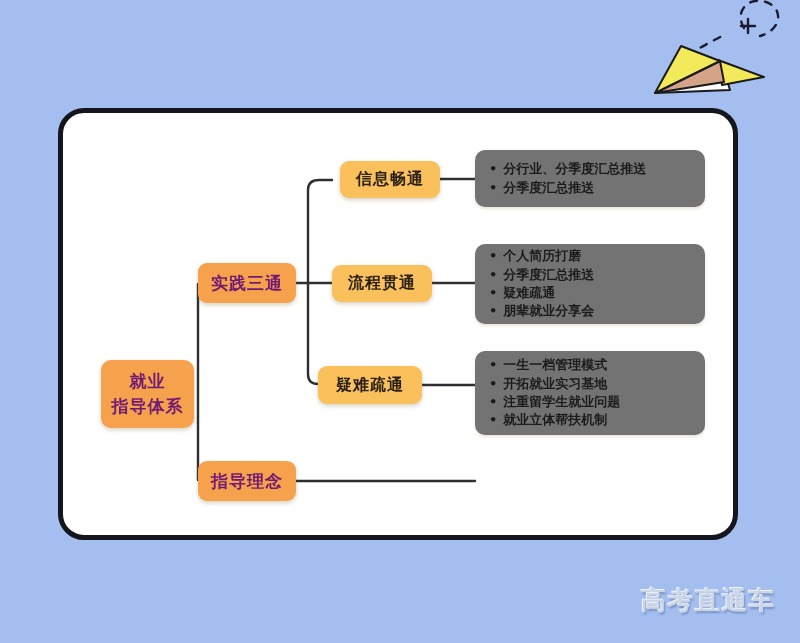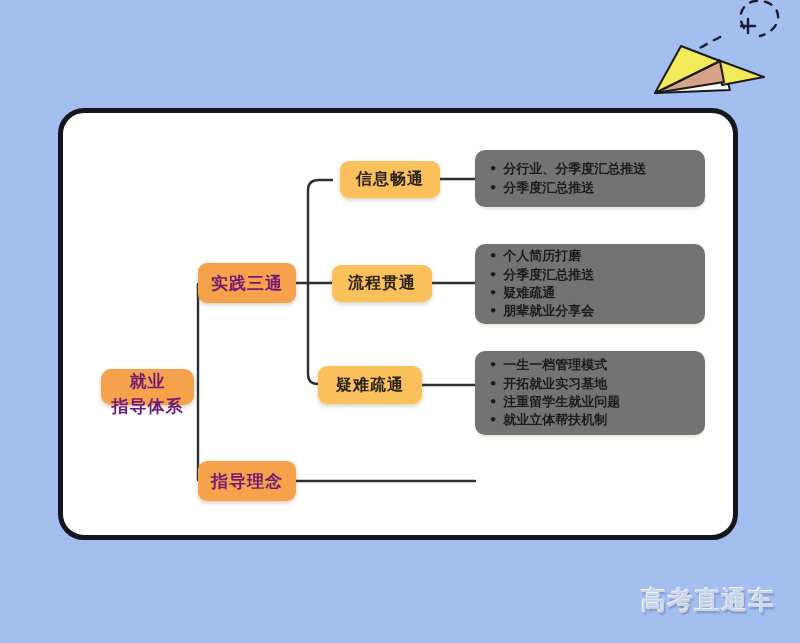--- a/index.html
+++ b/index.html
@@ -26,21 +26,21 @@
   
   .node{
     position:absolute;display:flex;align-items:center;justify-content:center;
     box-sizing:border-box;text-align:center;
     border-radius:9px;
     box-shadow:0 2px 4px rgba(120,90,30,.28);
   }
   .node.primary{background:#F6A14C;color:#701a75;font-weight:700;font-size:17px;letter-spacing:1px;}
   .node.secondary{background:#F9C05C;color:#2B2118;font-weight:700;font-size:16px;letter-spacing:1px;}
 
-  .node-root{left:101px;top:369px;width:93px;height:36px;flex-direction:column;font-size:15px;line-height:1.45;border-radius:10px;justify-content:space-between;}
+  .node-root{left:101px;top:360px;width:93px;height:68px;flex-direction:column;font-size:15px;line-height:1.45;border-radius:10px;}
   .node-practice{left:198px;top:263px;width:98px;height:40px;}
   .node-concept{left:198px;top:461px;width:98px;height:40px;text-align:center;}
   .node-info{left:340px;top:161px;width:100px;height:37px;}
   .node-process{left:332px;top:265px;width:100px;height:37px;}
   .node-difficult{left:318px;top:366px;width:104px;height:38px;}
 
   
   .leaf{
     position:absolute;left:475px;width:230px;box-sizing:border-box;
     background:#737373;border-radius:10px;

